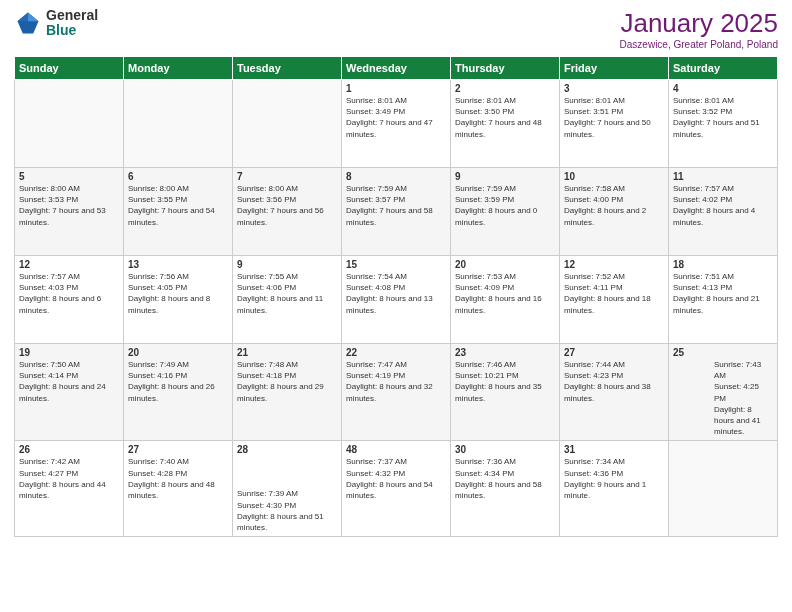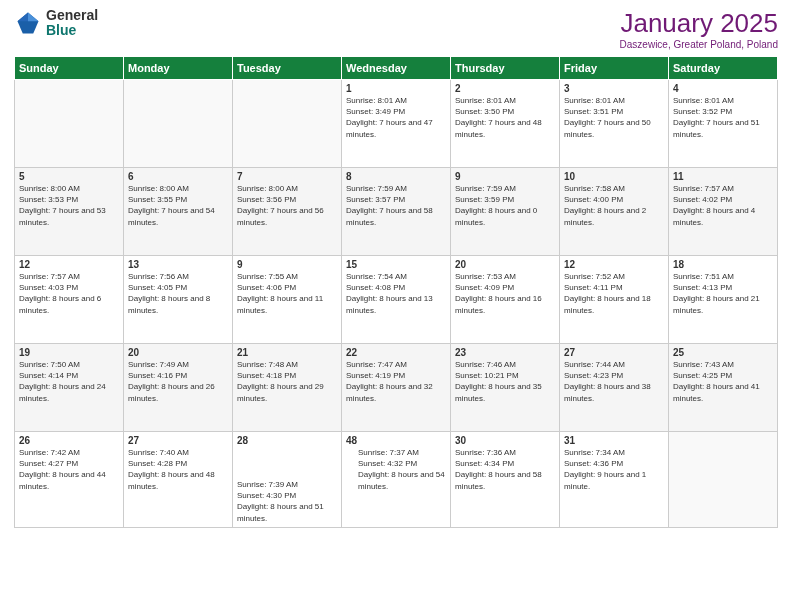--- a/index.html
+++ b/index.html
@@ -284,21 +284,21 @@
 Daylight: 8 hours and 35 minutes.</div>
           </td>
           <td>
             <span class="day-num">27</span>
             <div class="day-info" style="white-space: pre-line;">Sunrise: 7:44 AM
 Sunset: 4:23 PM
 Daylight: 8 hours and 38 minutes.</div>
           </td>
           <td>
             <span class="day-num">25</span>
-            <div class="day-info" style="white-space: pre-line;">Sunrise: 7:43 AM
+            <div class="day-info" style="white-space: pre-line; margin-left: 41px;">Sunrise: 7:43 AM
 Sunset: 4:25 PM
 Daylight: 8 hours and 41 minutes.</div>
           </td>
         </tr>
         <tr>
           <td>
             <span class="day-num">26</span>
             <div class="day-info" style="white-space: pre-line;">Sunrise: 7:42 AM
 Sunset: 4:27 PM
 Daylight: 8 hours and 44 minutes.</div>
@@ -310,21 +310,21 @@
 Daylight: 8 hours and 48 minutes.</div>
           </td>
           <td>
             <span class="day-num">28</span>
             <div class="day-info" style="white-space: pre-line; margin-top: 33px;">Sunrise: 7:39 AM
 Sunset: 4:30 PM
 Daylight: 8 hours and 51 minutes.</div>
           </td>
           <td>
             <span class="day-num">48</span>
-            <div class="day-info" style="white-space: pre-line; margin-left: 12px;">Sunrise: 7:37 AM
+            <div class="day-info" style="white-space: pre-line;">Sunrise: 7:37 AM
 Sunset: 4:32 PM
 Daylight: 8 hours and 54 minutes.</div>
           </td>
           <td>
             <span class="day-num">30</span>
             <div class="day-info" style="white-space: pre-line;">Sunrise: 7:36 AM
 Sunset: 4:34 PM
 Daylight: 8 hours and 58 minutes.</div>
           </td>
           <td>

